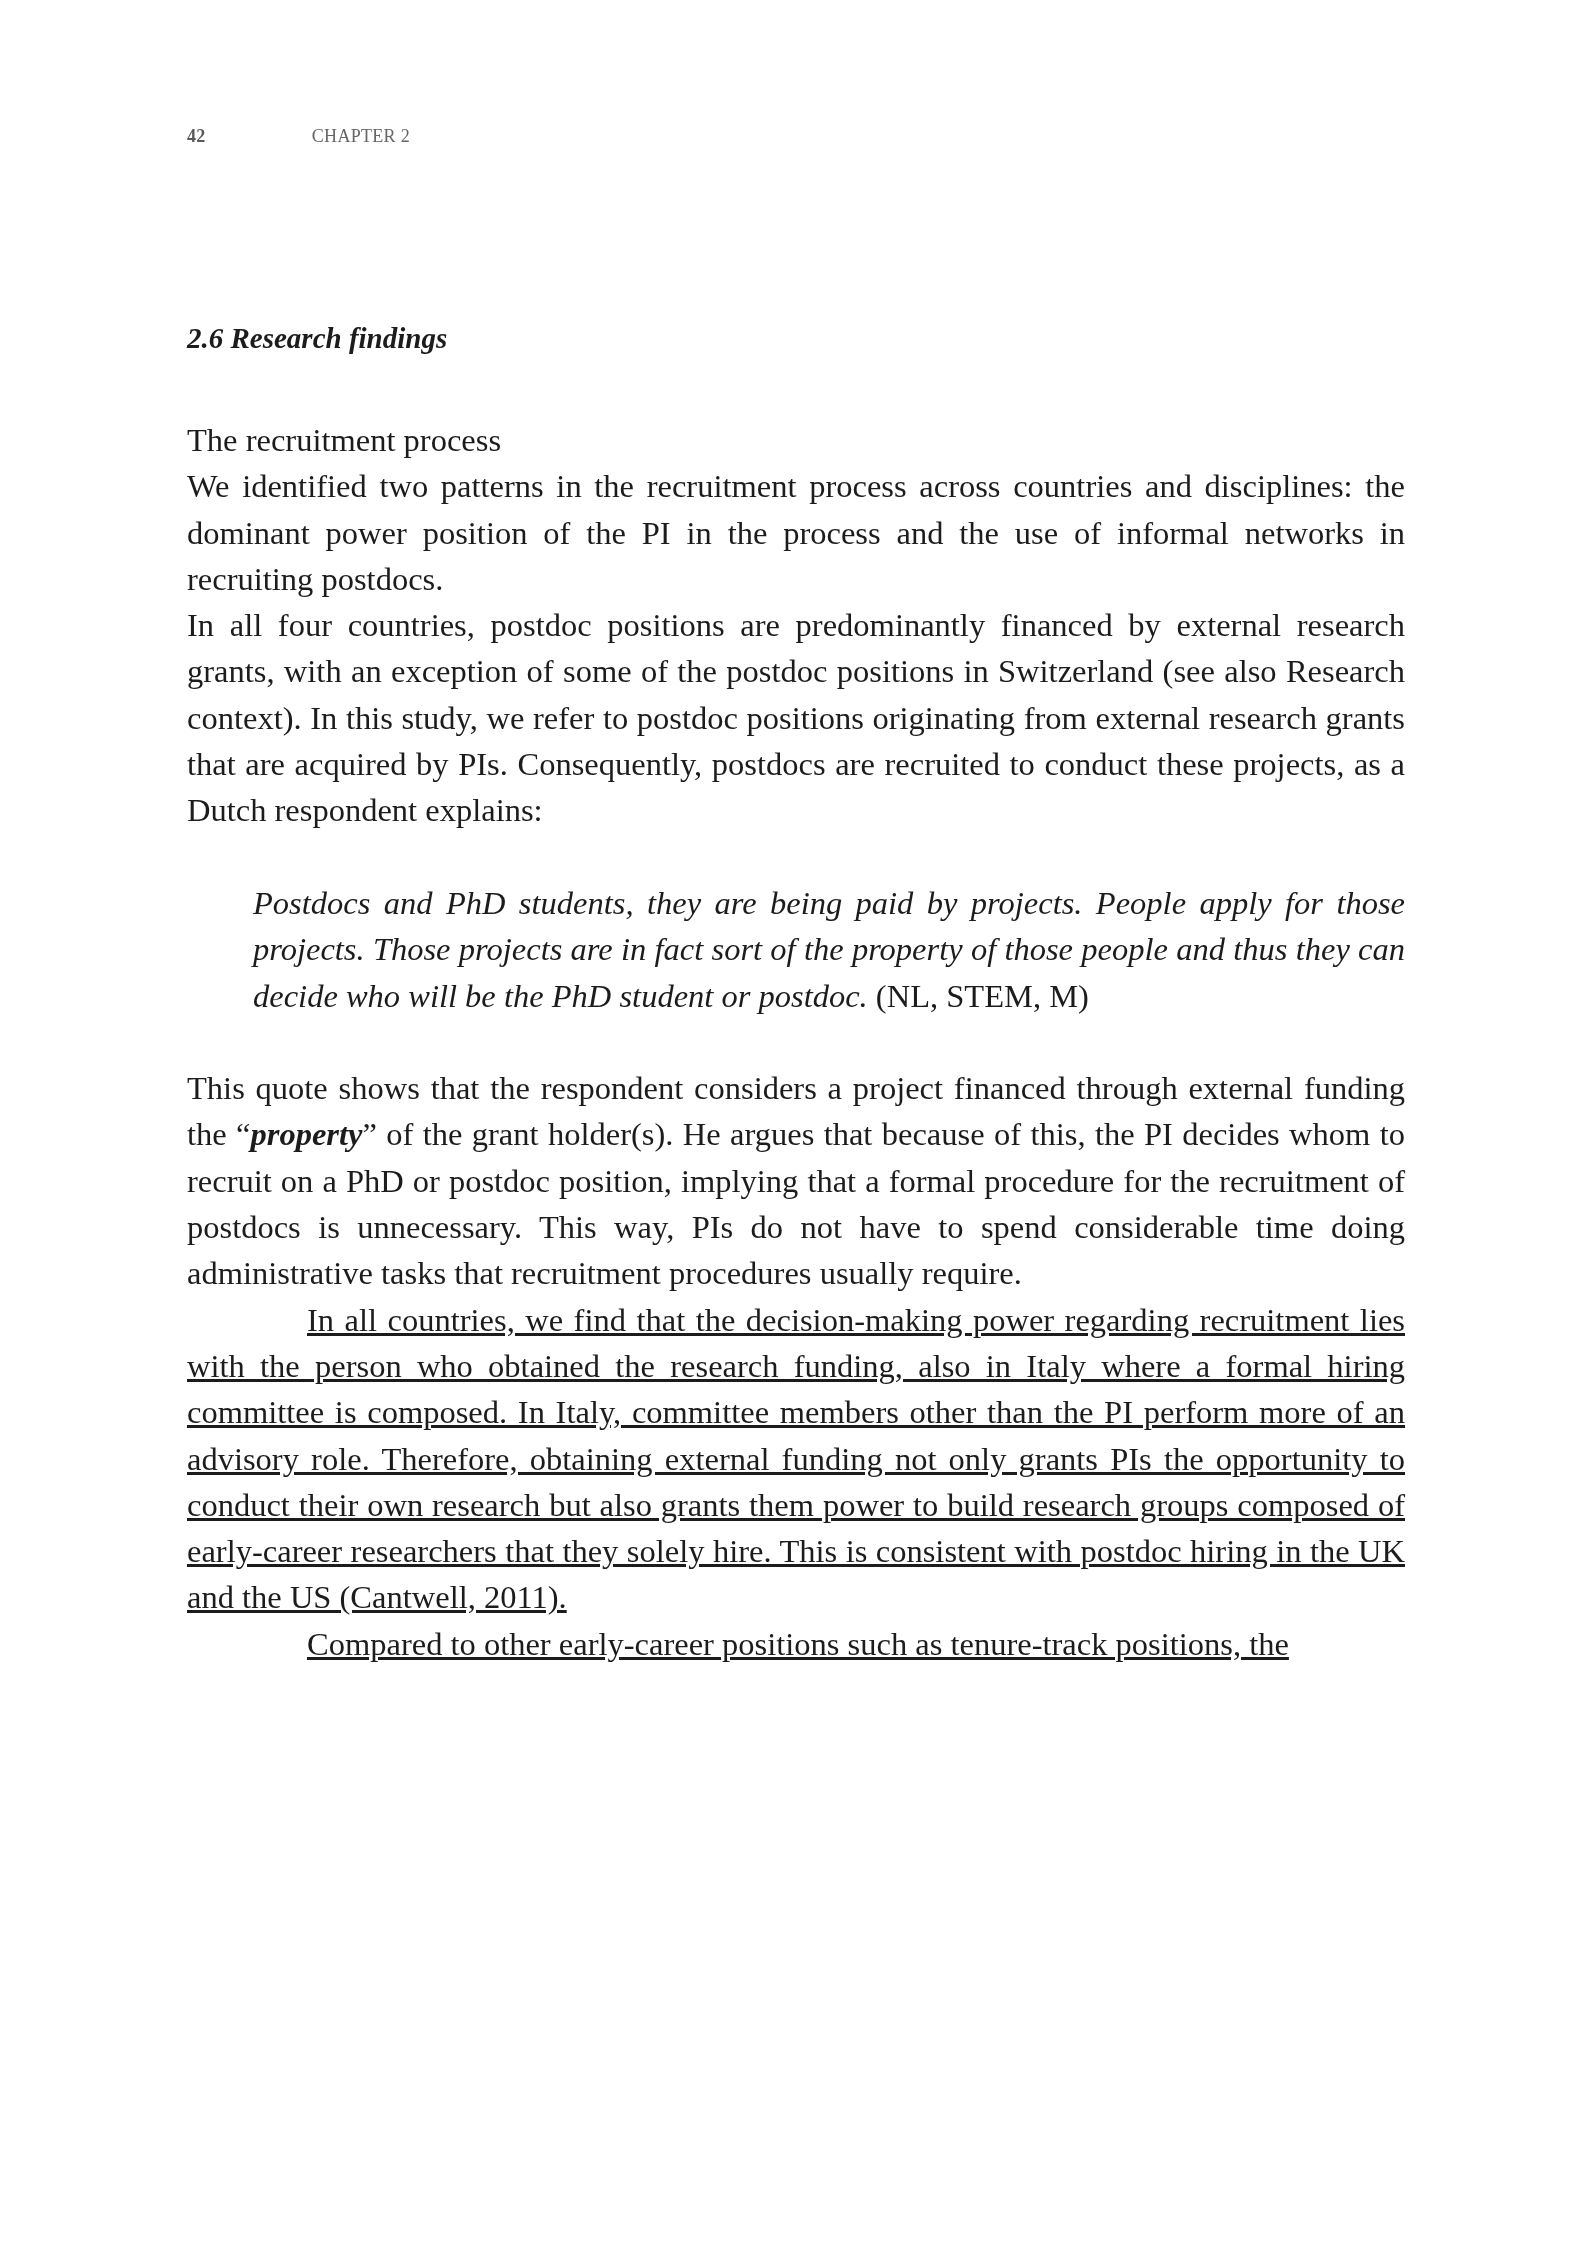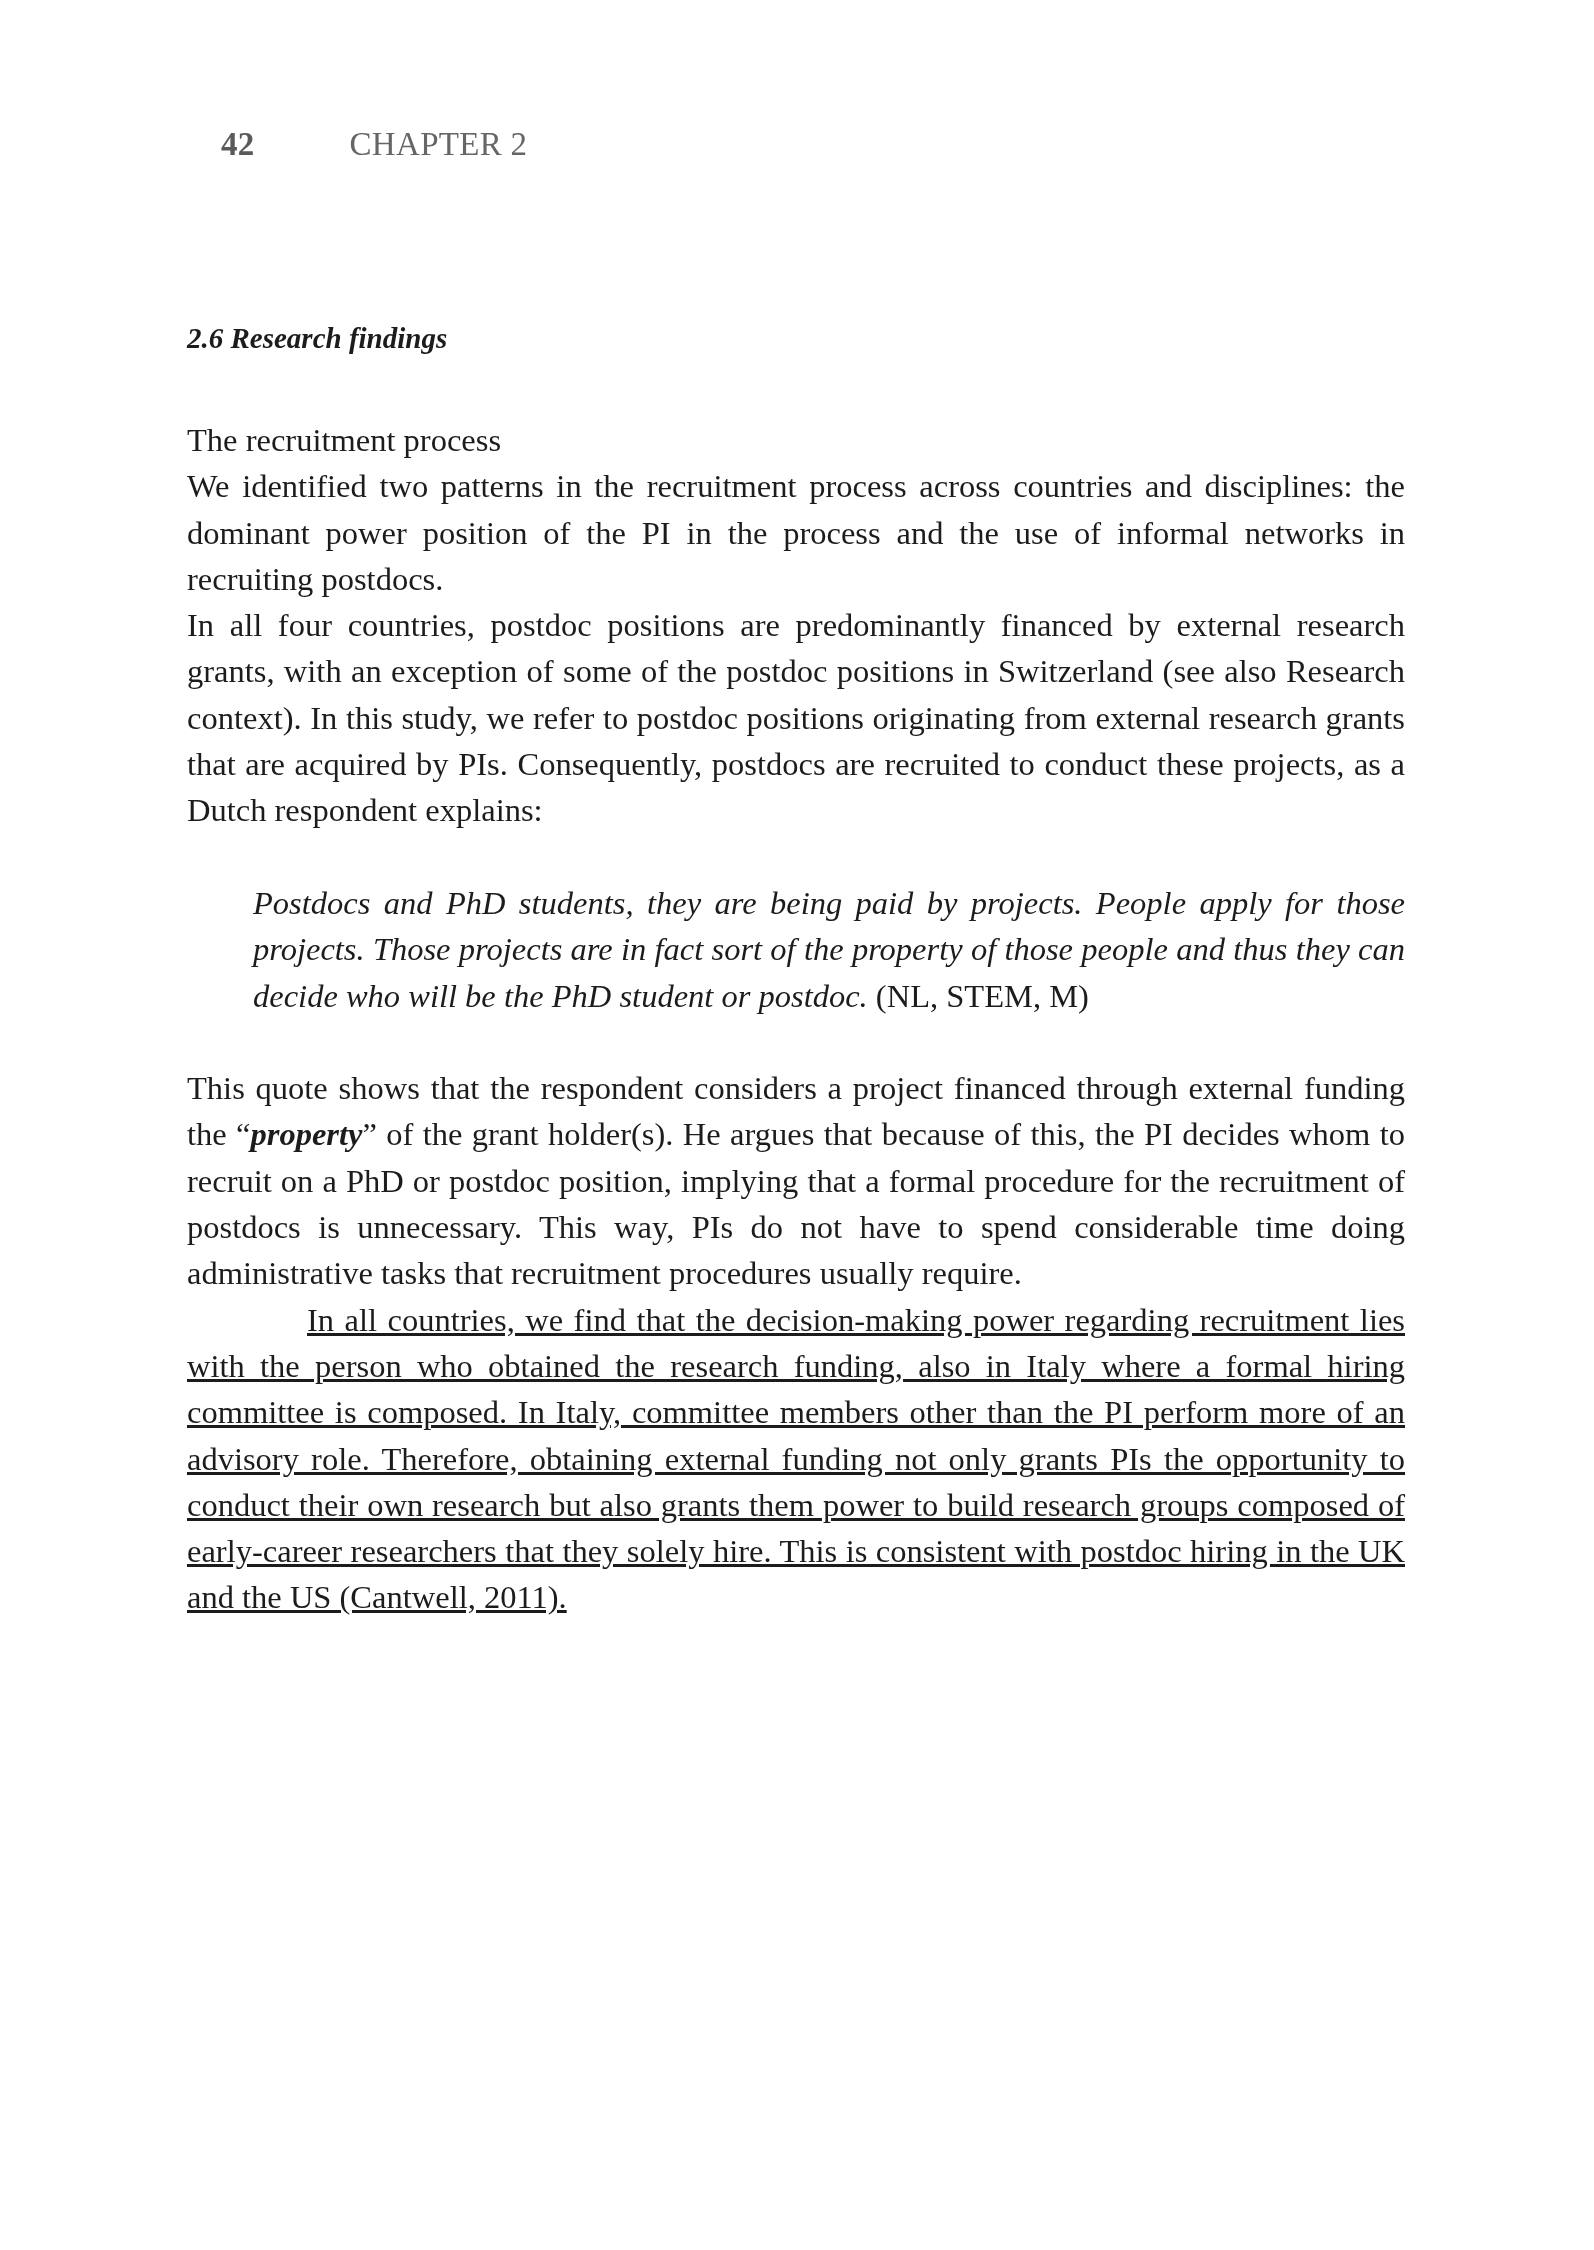--- a/index.html
+++ b/index.html
@@ -19,24 +19,23 @@
       position: absolute;
       left: 0; top: 0;
       width: 1594px;
       height: 2250px;
       background: #ffffff;
     }
     .running-head {
       position: absolute;
       top: 126px;
       left: 187px;
-      font-size: 33px;
+      font-size: 18px;
       color: #666666;
       letter-spacing: 0.3px;
-      margin-left: 34px;
     }
     .running-head .page-number {
       display: inline-block;
       width: 120px;
       font-weight: bold;
       color: #5a5a5a;
     }
     .running-head .chapter-label {
       display: inline-block;
       color: #666666;
@@ -113,15 +112,16 @@
 
     <div class="blockquote">
       <span class="quote-text">Postdocs and PhD students, they are being paid by projects. People apply for those projects. Those projects are in fact sort of the property of those people and thus they can decide who will be the PhD student or postdoc.</span>
       <span class="quote-attribution"> (NL, STEM, M)</span>
     </div>
 
     <p><span>This quote shows that the respondent considers a project financed through external funding the “</span><em class="term">property</em><span>” of the grant holder(s). He argues that because of this, the PI decides whom to recruit on a PhD or postdoc position, implying that a formal procedure for the recruitment of postdocs is unnecessary. This way, PIs do not have to spend considerable time doing administrative tasks that recruitment procedures usually require.</span></p>
 
     <p class="indent">In all countries, we find that the decision-making power regarding recruitment lies with the person who obtained the research funding, also in Italy where a formal hiring committee is composed. In Italy, committee members other than the PI perform more of an advisory role. Therefore, obtaining external funding not only grants PIs the opportunity to conduct their own research but also grants them power to build research groups composed of early-career researchers that they solely hire. This is consistent with postdoc hiring in the UK and the US (Cantwell, 2011).</p>
 
+    <p class="indent last-line-left">Compared to other early-career positions such as tenure-track positions, the</p>
 
   </div>
 </div>
 
 </body></html>

